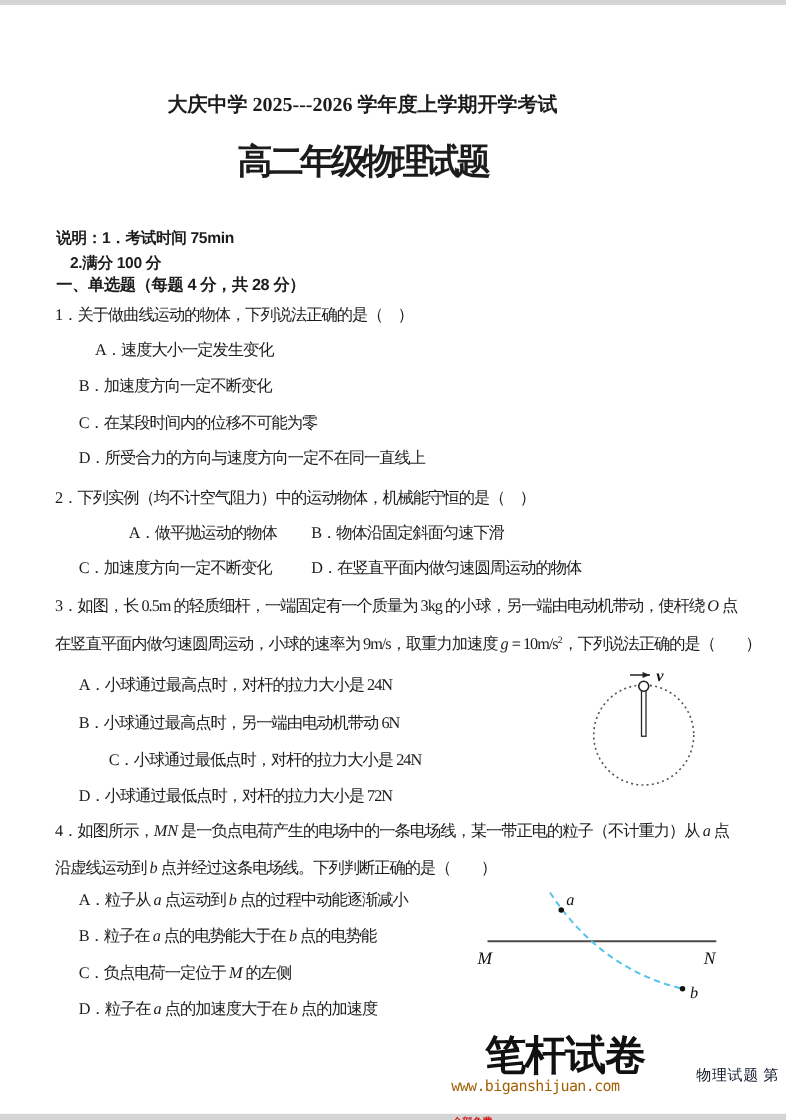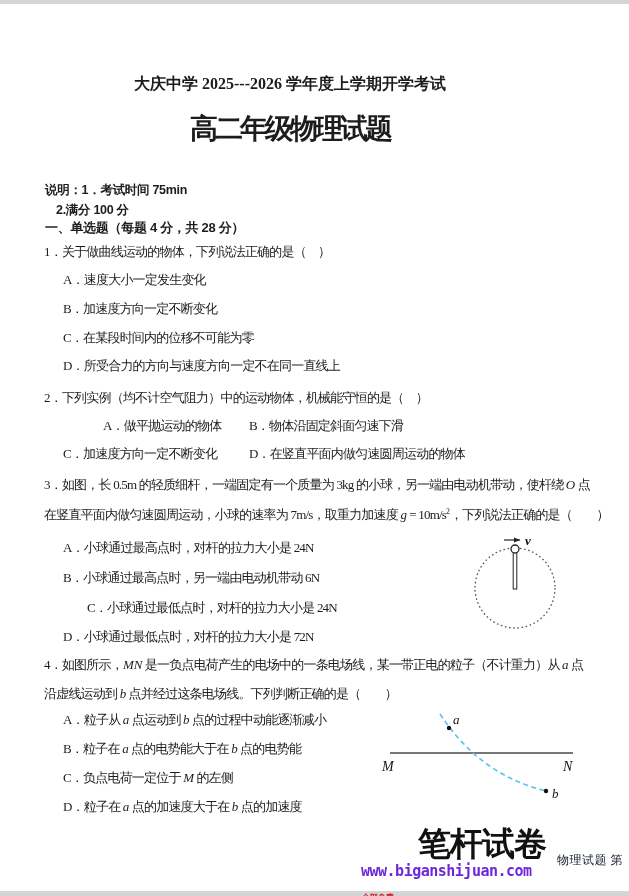--- a/index.html
+++ b/index.html
@@ -9,55 +9,55 @@
   }
   .edge-strip{position:absolute;left:0;width:629px;background:#d5d5d5;}
   .line{position:absolute;white-space:nowrap;font-size:13px;letter-spacing:-0.8px;line-height:1.15;}
   .bold-sans{font-family:"Liberation Sans", sans-serif;font-weight:bold;letter-spacing:-0.3px;}
   .center-block{position:absolute;left:54px;width:472px;text-align:center;white-space:nowrap;}
   .exam-title{font-size:16px;font-weight:bold;letter-spacing:0;}
   .paper-title{font-size:28px;font-weight:bold;letter-spacing:-3px;margin-top:11px;}
   .i{font-style:italic;letter-spacing:0;}
   .sup{font-size:0.6em;vertical-align:super;letter-spacing:0;}
   .wm-brand{position:absolute;font-family:"Liberation Sans", sans-serif;font-weight:bold;
-    font-size:33px;letter-spacing:-1px;color:#111;white-space:nowrap;margin-left:30px;}
+    font-size:33px;letter-spacing:-1px;color:#111;white-space:nowrap;}
   .wm-free{position:absolute;font-size:8px;font-weight:bold;white-space:nowrap;
     font-family:"Liberation Sans", sans-serif;}
-  .wm-url{position:absolute;font-family:"DejaVu Sans Mono", monospace;font-weight:bold;
-    font-size:15px;letter-spacing:-0.5px;color:#6d28d9;white-space:nowrap;}
+  .wm-url{position:absolute;font-family:"DejaVu Sans Mono", monospace;font-weight:normal;
+    font-size:12px;letter-spacing:-0.5px;color:#a16207;white-space:nowrap;}
   .page-footer{position:absolute;font-size:12px;color:#0f172a;white-space:nowrap;letter-spacing:0.5px;}
   svg text{font-family:"Liberation Serif", serif;}
 </style>
 </head>
 <body>
 
 <div class="edge-strip" style="top:0;height:4px;"></div>
 <div class="edge-strip" style="top:891px;height:5px;"></div>
 
 <div class="center-block exam-title" style="top:74px;">大庆中学 2025---2026 学年度上学期开学考试</div>
 <div class="center-block paper-title" style="top:99px;">高二年级物理试题</div>
 
 <div class="line bold-sans" style="left:45px;top:183px;font-size:12.5px;">说明：1．考试时间 75min</div>
 <div class="line bold-sans" style="left:56px;top:203px;font-size:12.5px;">2.满分 100 分</div>
 <div class="line bold-sans" style="left:45px;top:221px;font-size:13px;">一、单选题（每题 4 分，共 28 分）</div>
 
 <div class="line" style="left:44px;top:245px;"><span>1．关于做曲线运动的物体，下列说法正确的是（　）</span></div>
-<div class="line" style="left:63px;top:273px;text-align:center;"><span>A．速度大小一定发生变化</span></div>
+<div class="line" style="left:76px;top:273px;text-align:center;"><span>A．速度大小一定发生变化</span></div>
 <div class="line" style="left:63px;top:302px;"><span>B．加速度方向一定不断变化</span></div>
 <div class="line" style="left:63px;top:331px;"><span>C．在某段时间内的位移不可能为零</span></div>
 <div class="line" style="left:63px;top:359px;"><span>D．所受合力的方向与速度方向一定不在同一直线上</span></div>
 
 <div class="line" style="left:44px;top:391px;"><span>2．下列实例（均不计空气阻力）中的运动物体，机械能守恒的是（　）</span></div>
 <div class="line" style="left:63px;top:419px;margin-left:40px;"><span>A．做平抛运动的物体</span></div>
 <div class="line" style="left:249px;top:419px;"><span>B．物体沿固定斜面匀速下滑</span></div>
 <div class="line" style="left:63px;top:447px;"><span>C．加速度方向一定不断变化</span></div>
 <div class="line" style="left:249px;top:447px;"><span>D．在竖直平面内做匀速圆周运动的物体</span></div>
 
 <div class="line" style="left:44px;top:478px;"><span>3．如图，长 0.5m 的轻质细杆，一端固定有一个质量为 3kg 的小球，另一端由电动机带动，使杆绕 </span><span class="i">O</span><span> 点</span></div>
-<div class="line" style="left:44px;top:508px;"><span>在竖直平面内做匀速圆周运动，小球的速率为 7m/s，取重力加速度 </span><span class="i">g</span><span> = 10m/s</span><span class="sup">2</span><span>，下列说法正确的是（　　）</span></div>
+<div class="line" style="left:44px;top:508px;"><span>在竖直平面内做匀速圆周运动，小球的速率为 9m/s，取重力加速度 </span><span class="i">g</span><span> = 10m/s</span><span class="sup">2</span><span>，下列说法正确的是（　　）</span></div>
 <div class="line" style="left:63px;top:541px;"><span>A．小球通过最高点时，对杆的拉力大小是 24N</span></div>
 <div class="line" style="left:63px;top:571px;"><span>B．小球通过最高点时，另一端由电动机带动 6N</span></div>
 <div class="line" style="left:63px;top:601px;margin-left:24px;"><span>C．小球通过最低点时，对杆的拉力大小是 24N</span></div>
 <div class="line" style="left:63px;top:630px;"><span>D．小球通过最低点时，对杆的拉力大小是 72N</span></div>
 
 <svg style="position:absolute;left:468px;top:528px;" width="100" height="108" viewBox="0 0 100 108">
   <circle cx="47" cy="60" r="40" fill="none" stroke="#555" stroke-width="1.3" stroke-dasharray="1.6 2.6"></circle>
   <rect x="45.2" y="24" width="3.6" height="37" fill="#ffffff" stroke="#222" stroke-width="1"></rect>
   <circle cx="47" cy="21" r="4" fill="#ffffff" stroke="#222" stroke-width="1.3"></circle>
   <line x1="36" y1="12" x2="52" y2="12" stroke="#222" stroke-width="1.2"></line>

